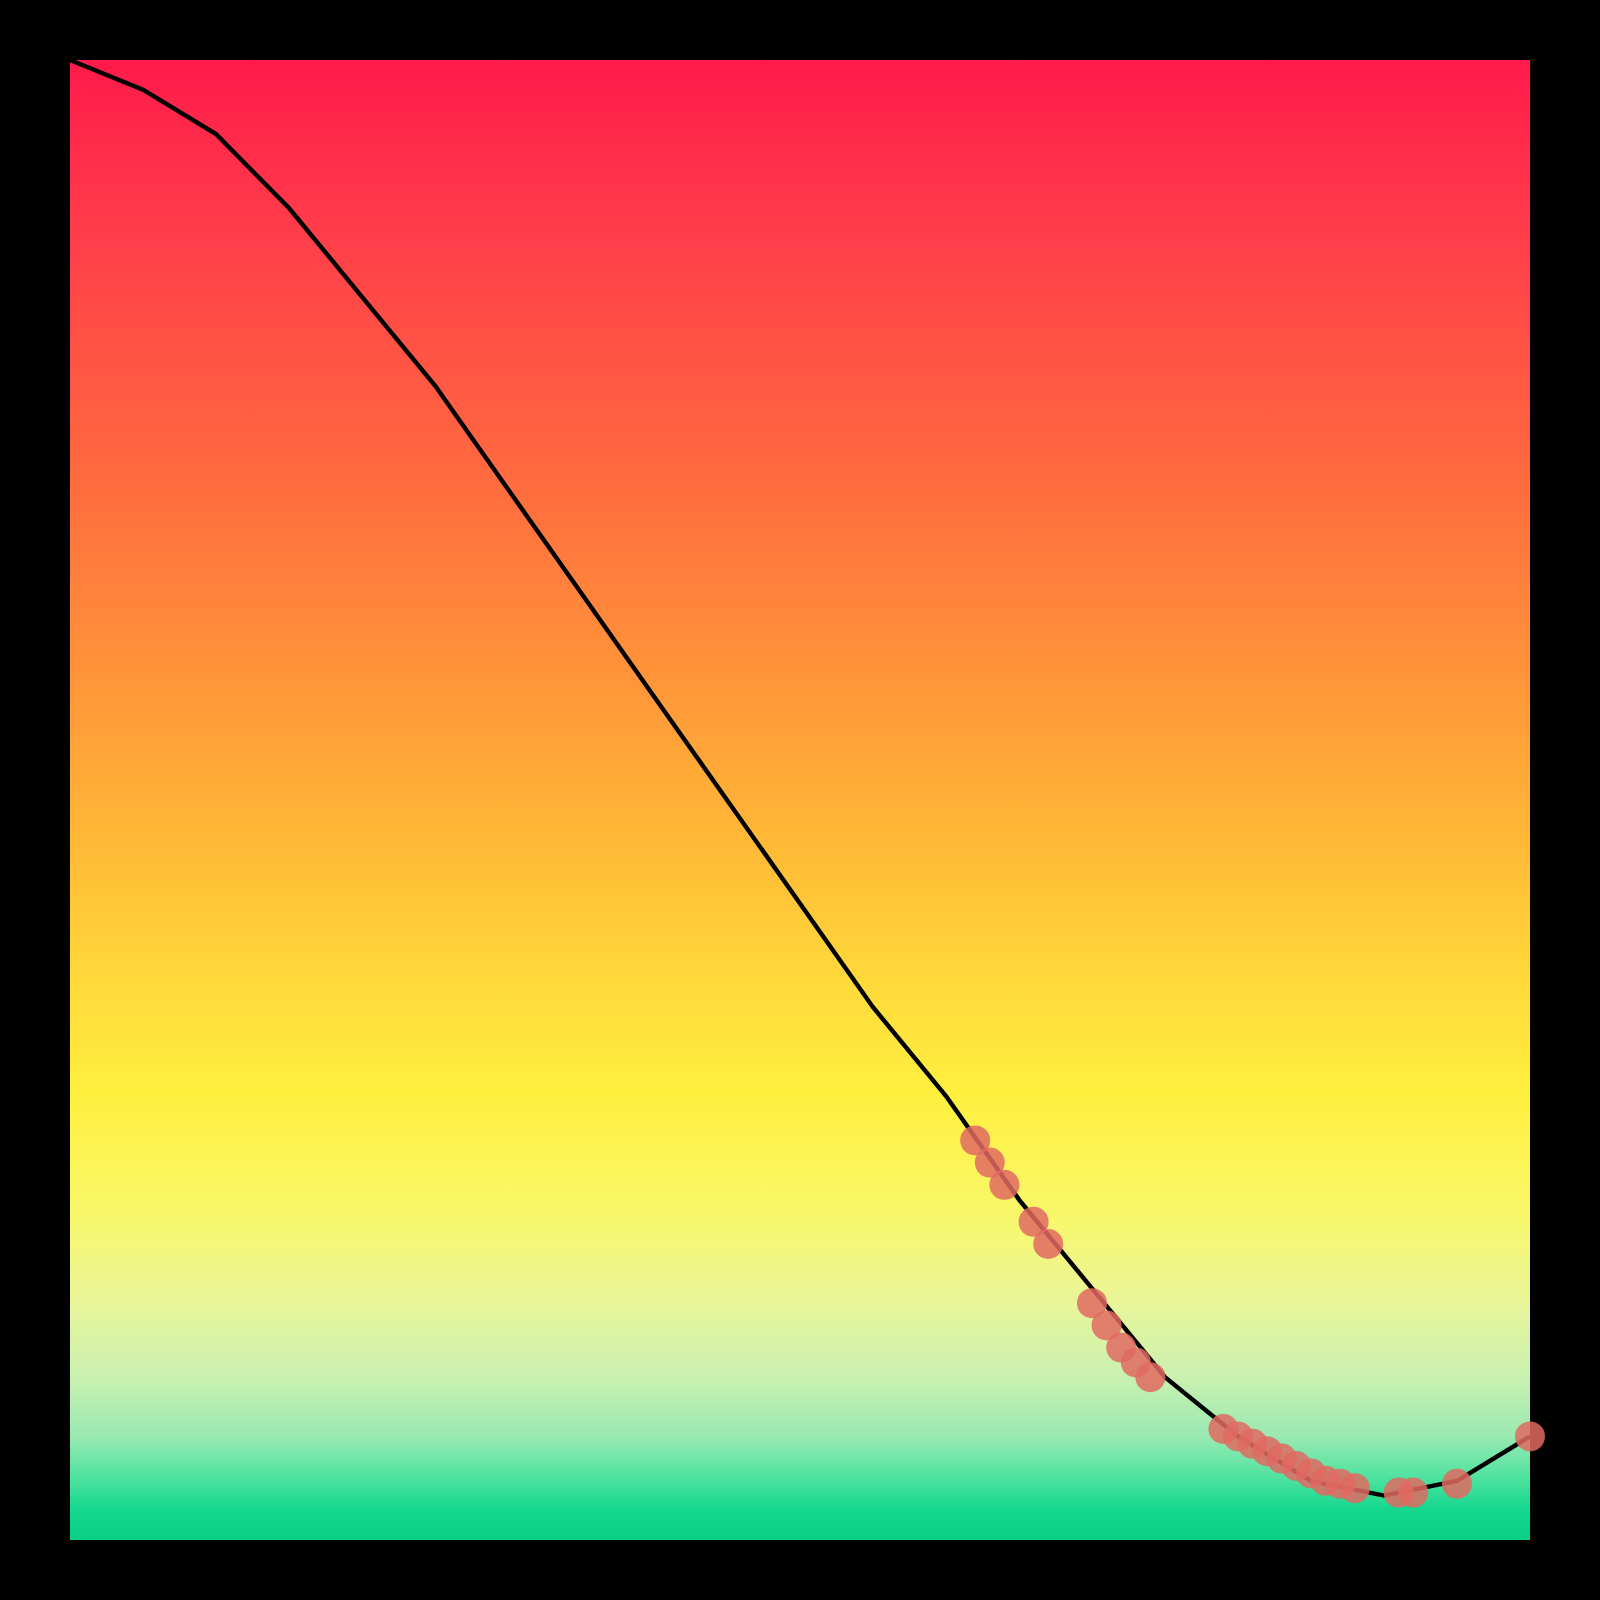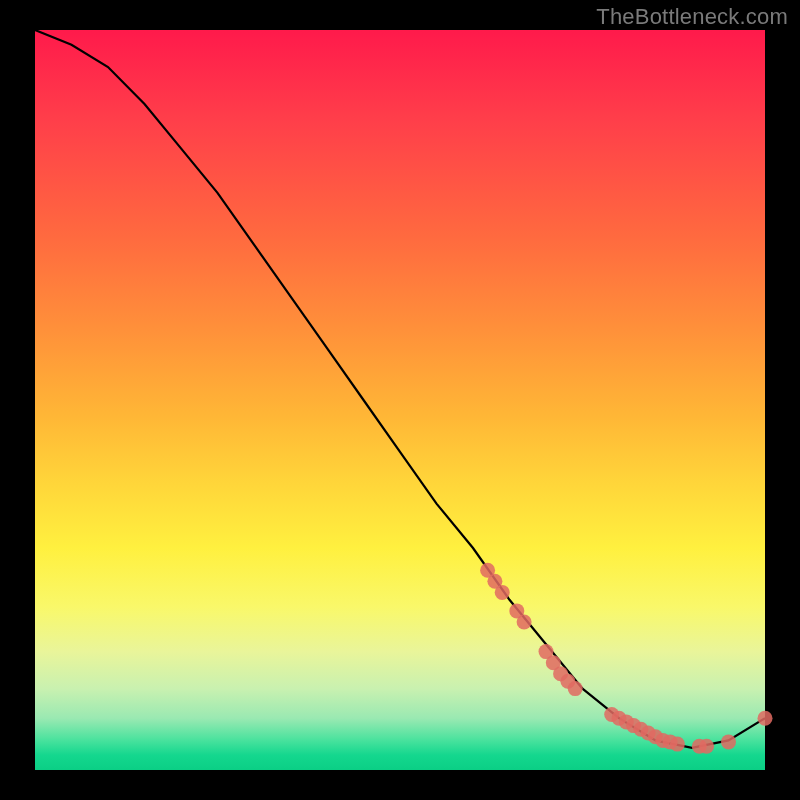--- a/index.html
+++ b/index.html
@@ -58,21 +58,20 @@
     top: 0;
     width: 730px;
     height: 740px;
     overflow: visible;
   }
 </style>
 </head>
 <body>
 
 <div class="frame">
-  <div class="watermark">TheBottleneck.com</div>
 
   <div class="plot-area">
     <svg class="plot-svg" viewBox="0 0 730 740">
       <path id="curve-path" fill="none" stroke="#000" stroke-width="2.2" d="M0.0 0.0 L36.5 14.8 L73.0 37.0 L109.5 74.0 L146.0 118.4 L182.5 162.8 L219.0 214.6 L255.5 266.4 L292.0 318.2 L328.5 370.0 L365.0 421.8 L401.5 473.6 L438.0 518.0 L474.5 569.8 L511.0 614.2 L547.5 658.6 L584.0 688.2 L620.5 710.4 L657.0 717.8 L693.5 710.4 L730.0 688.2"></path>
       <g id="marker-group">
           <circle cx="452.6" cy="540.2" r="7.5" fill="#e06a62" fill-opacity="0.85"></circle>
           <circle cx="459.9" cy="551.3" r="7.5" fill="#e06a62" fill-opacity="0.85"></circle>
           <circle cx="467.2" cy="562.4" r="7.5" fill="#e06a62" fill-opacity="0.85"></circle>
           <circle cx="481.8" cy="580.9" r="7.5" fill="#e06a62" fill-opacity="0.85"></circle>
           <circle cx="489.1" cy="592.0" r="7.5" fill="#e06a62" fill-opacity="0.85"></circle>

